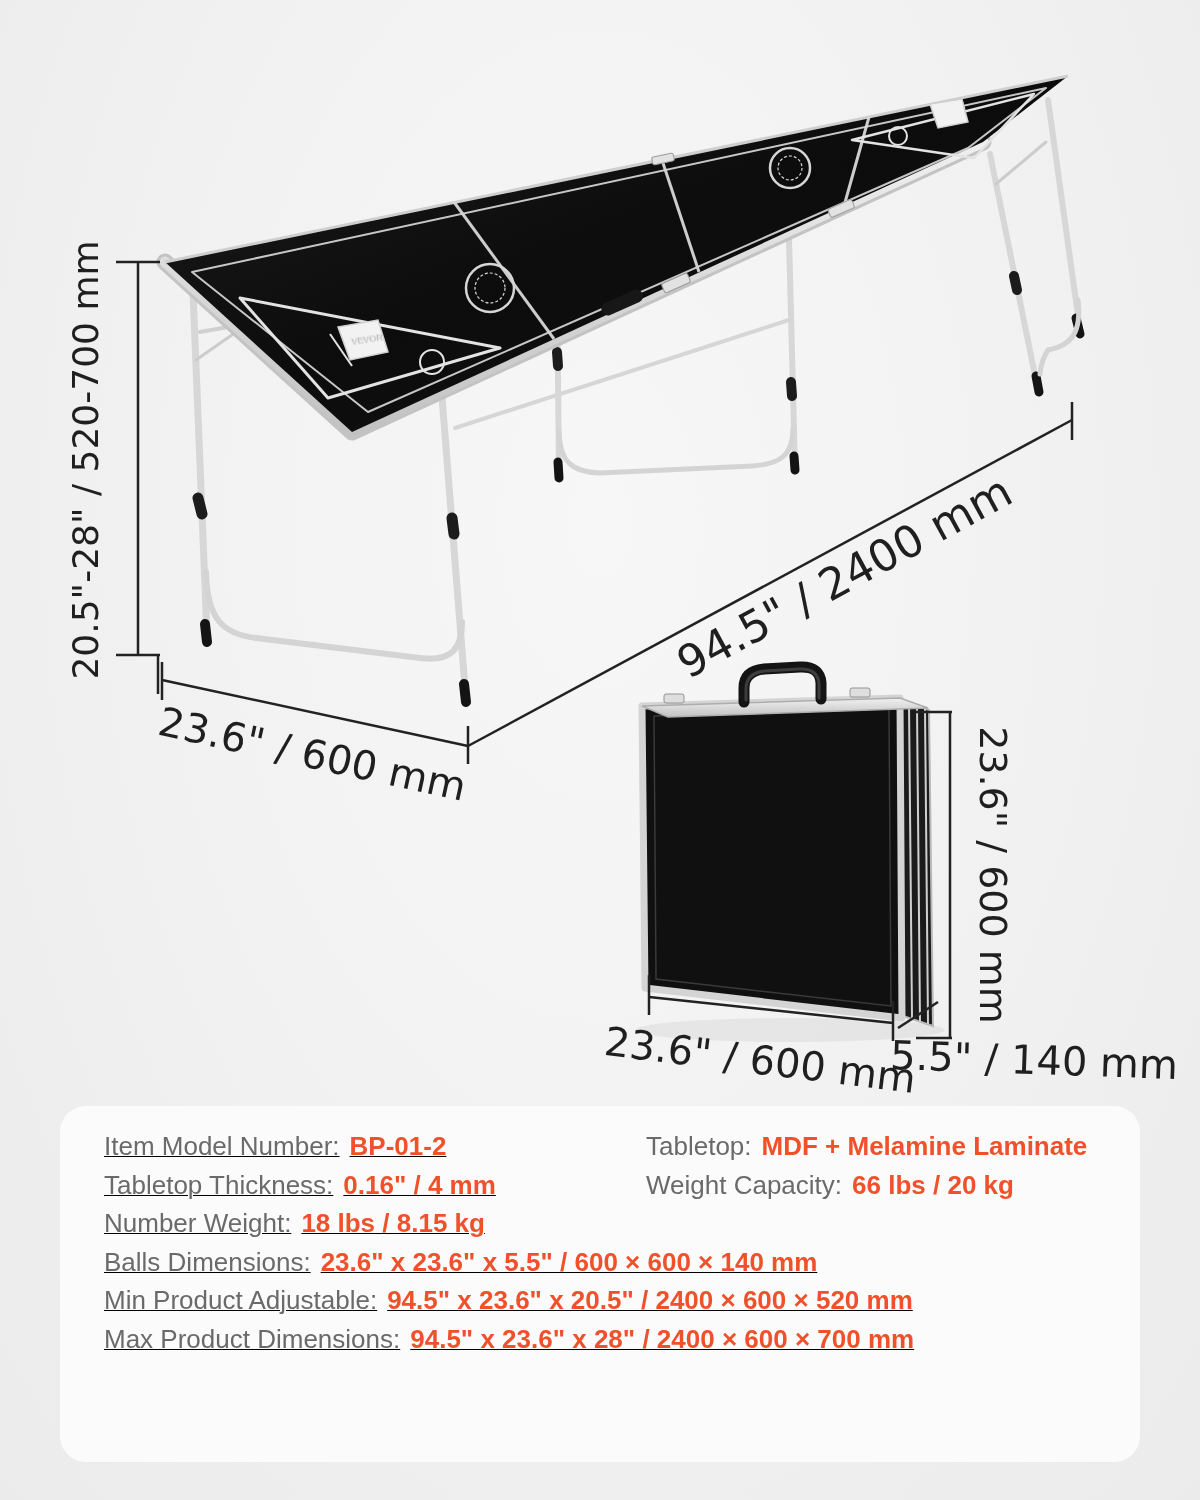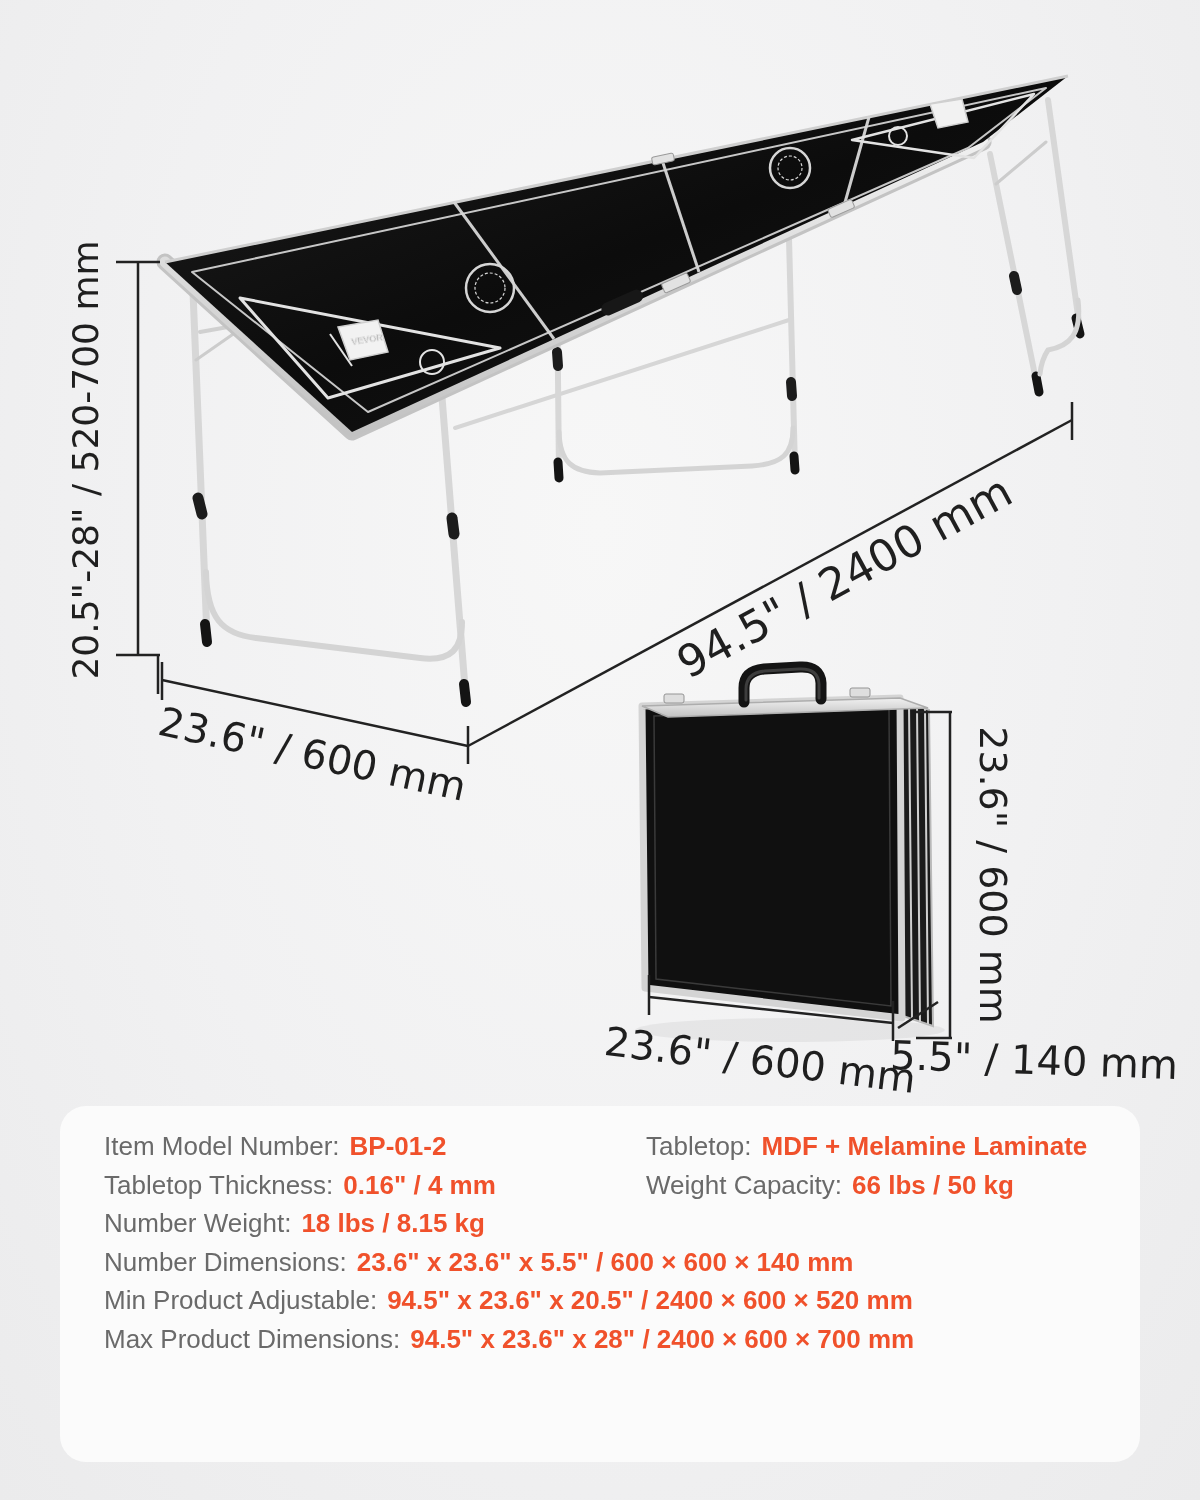--- a/index.html
+++ b/index.html
@@ -11,21 +11,21 @@
   .illustration{position:absolute;left:0;top:0;}
   .dim-text{
     font-family:"DejaVu Sans", sans-serif;
     fill:#1f1f1f;
   }
   .spec-panel{
     position:absolute;left:60px;top:1106px;width:1080px;height:356px;
     background:#fbfbfb;border-radius:26px;
     box-sizing:border-box;padding:21px 36px 0 44px;
   }
-  .spec-row{position:relative;height:38.6px;line-height:38.6px;white-space:nowrap;}
+  .spec-row{position:relative;height:38.6px;line-height:38.6px;white-space:nowrap;text-decoration:underline;}
   .spec-cell2{position:absolute;left:542px;top:0;text-align:right;}
   .lbl{font-size:26px;color:#6a6a6a;}
   .val{font-size:26px;font-weight:bold;color:#f0512b;margin-left:10px;}
 </style>
 </head>
 <body>
 <div class="canvas">
 
 <svg class="illustration" width="1200" height="1100" viewBox="0 0 1200 1100">
   <defs>
@@ -172,27 +172,27 @@
   <text class="dim-text" font-size="40" text-anchor="middle" transform="rotate(2 1034 1062)" x="1034" y="1074">5.5" / 140 mm</text>
 </svg>
 
 <div class="spec-panel">
   <div class="spec-row">
     <span class="lbl">Item Model Number:</span><span class="val">BP-01-2</span>
     <span class="spec-cell2"><span class="lbl">Tabletop:</span><span class="val">MDF + Melamine Laminate</span></span>
   </div>
   <div class="spec-row">
     <span class="lbl">Tabletop Thickness:</span><span class="val">0.16" / 4 mm</span>
-    <span class="spec-cell2"><span class="lbl">Weight Capacity:</span><span class="val">66 lbs / 50 kg</span></span>
+    <span class="spec-cell2"><span class="lbl">Weight Capacity:</span><span class="val">66 lbs / 20 kg</span></span>
   </div>
   <div class="spec-row">
     <span class="lbl">Number Weight:</span><span class="val">18 lbs / 8.15 kg</span>
   </div>
   <div class="spec-row">
-    <span class="lbl">Number Dimensions:</span><span class="val">23.6" x 23.6" x 5.5" / 600 × 600 × 140 mm</span>
+    <span class="lbl">Balls Dimensions:</span><span class="val">23.6" x 23.6" x 5.5" / 600 × 600 × 140 mm</span>
   </div>
   <div class="spec-row">
     <span class="lbl">Min Product Adjustable:</span><span class="val">94.5" x 23.6" x 20.5" / 2400 × 600 × 520 mm</span>
   </div>
   <div class="spec-row">
     <span class="lbl">Max Product Dimensions:</span><span class="val">94.5" x 23.6" x 28" / 2400 × 600 × 700 mm</span>
   </div>
 </div>
 
 </div>

